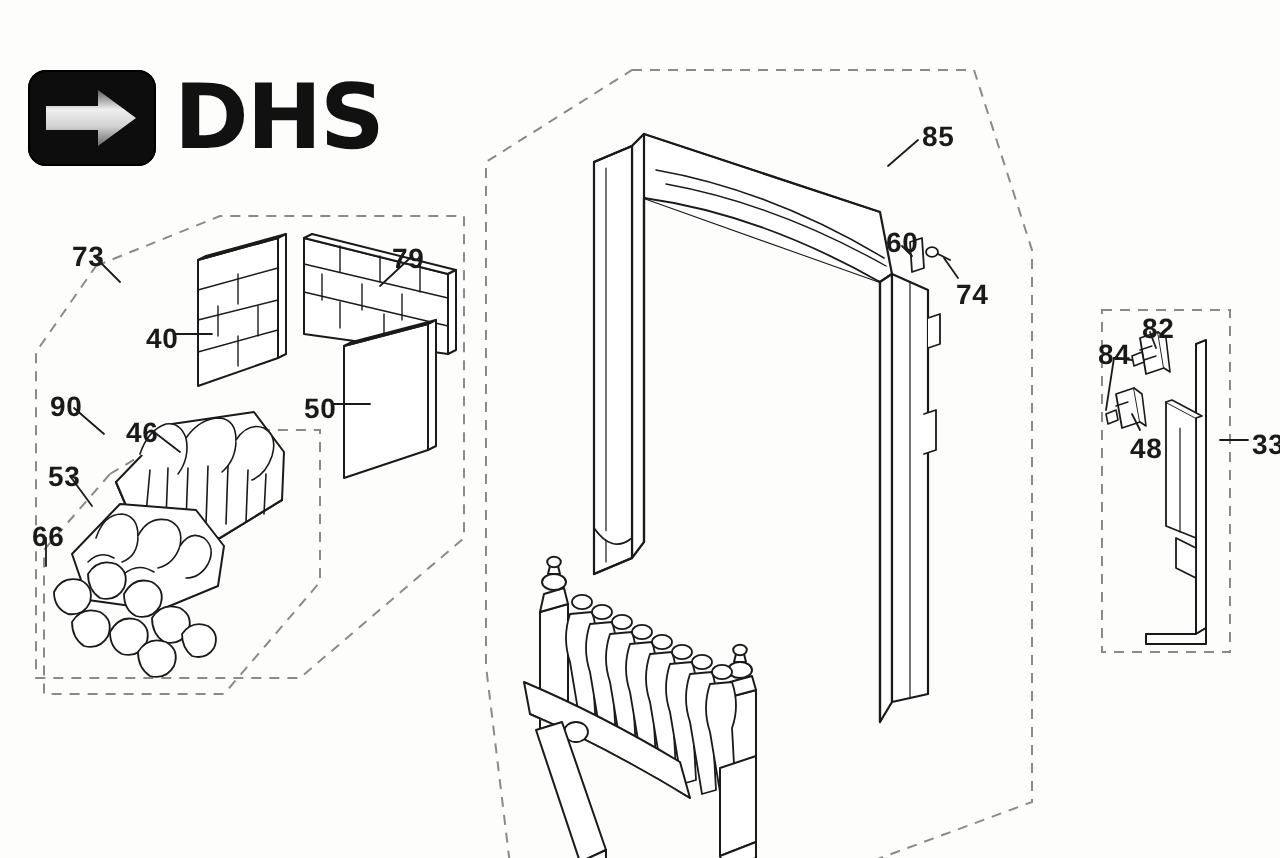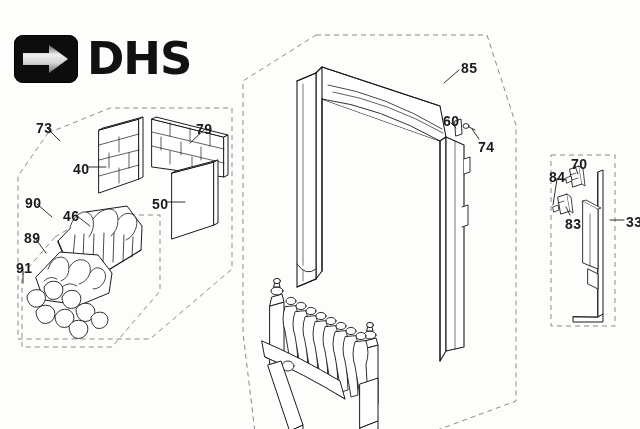--- a/index.html
+++ b/index.html
@@ -262,26 +262,26 @@
       <svg class="arrow" viewBox="0 0 46 30">
         <polygon points="0,9 26,9 26,1 45,15 26,29 26,21 0,21" fill="url(#arrowGrad)"></polygon>
       </svg>
     </div>
     <div id="logo-text">DHS</div>
   </div>
 
   <div class="callout" style="left:36px;top:92px">73</div>
   <div class="callout" style="left:25px;top:167px">90</div>
   <div class="callout" style="left:63px;top:180px">46</div>
-  <div class="callout" style="left:24px;top:202px">89</div>
-  <div class="callout" style="left:16px;top:232px">91</div>
+  <div class="callout" style="left:24px;top:202px">53</div>
+  <div class="callout" style="left:16px;top:232px">66</div>
   <div class="callout" style="left:73px;top:133px">40</div>
   <div class="callout" style="left:196px;top:93px">79</div>
   <div class="callout" style="left:152px;top:168px">50</div>
   <div class="callout" style="left:626px;top:186px">33</div>
-  <div class="callout" style="left:571px;top:128px">70</div>
-  <div class="callout" style="left:565px;top:188px">83</div>
+  <div class="callout" style="left:571px;top:128px">82</div>
+  <div class="callout" style="left:565px;top:188px">48</div>
   <div class="callout" style="left:549px;top:141px">84</div>
   <div class="callout" style="left:461px;top:32px">85</div>
   <div class="callout" style="left:443px;top:85px">60</div>
   <div class="callout" style="left:478px;top:111px">74</div>
 
 </div>
 
 </body></html>

